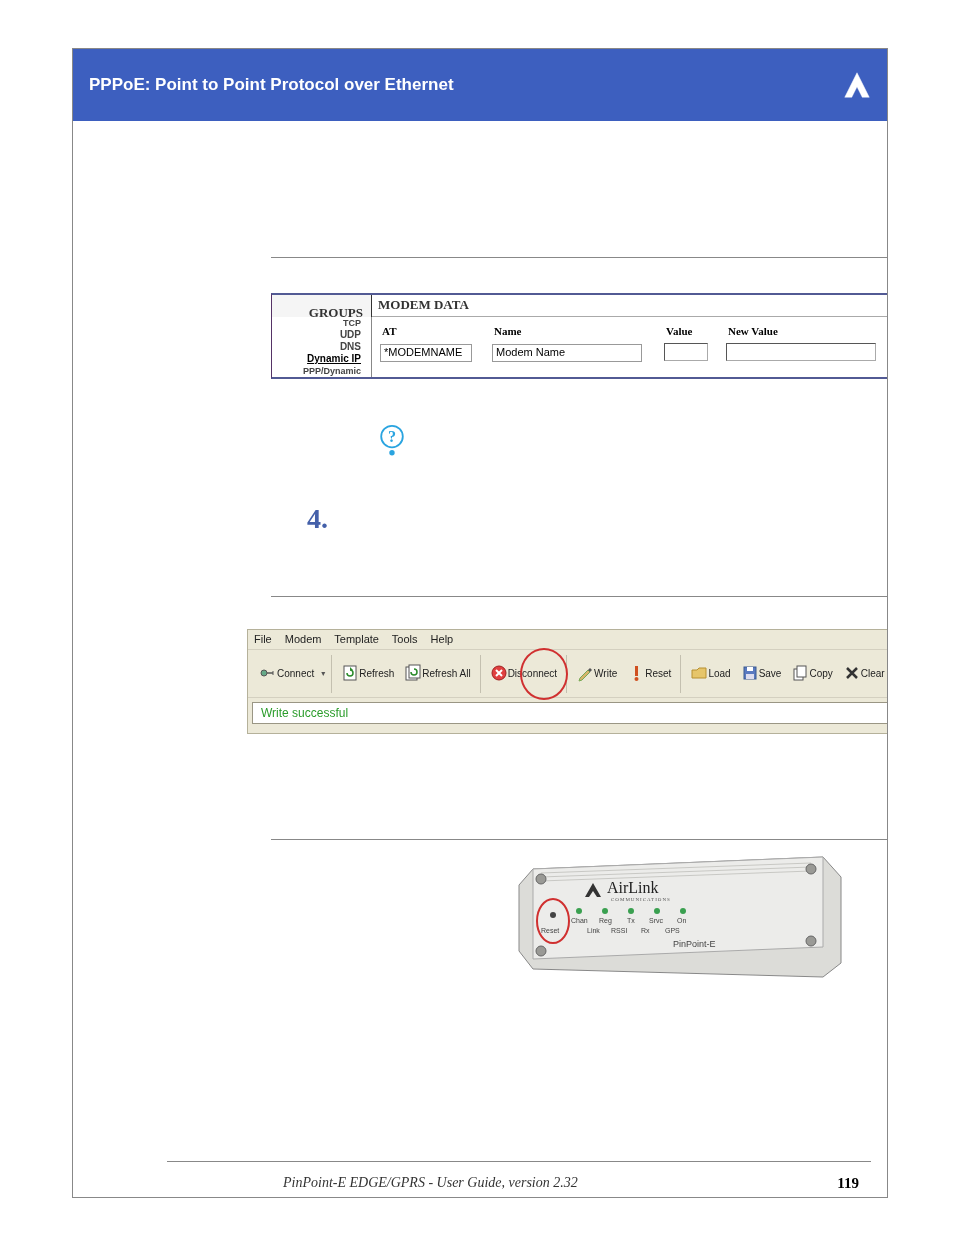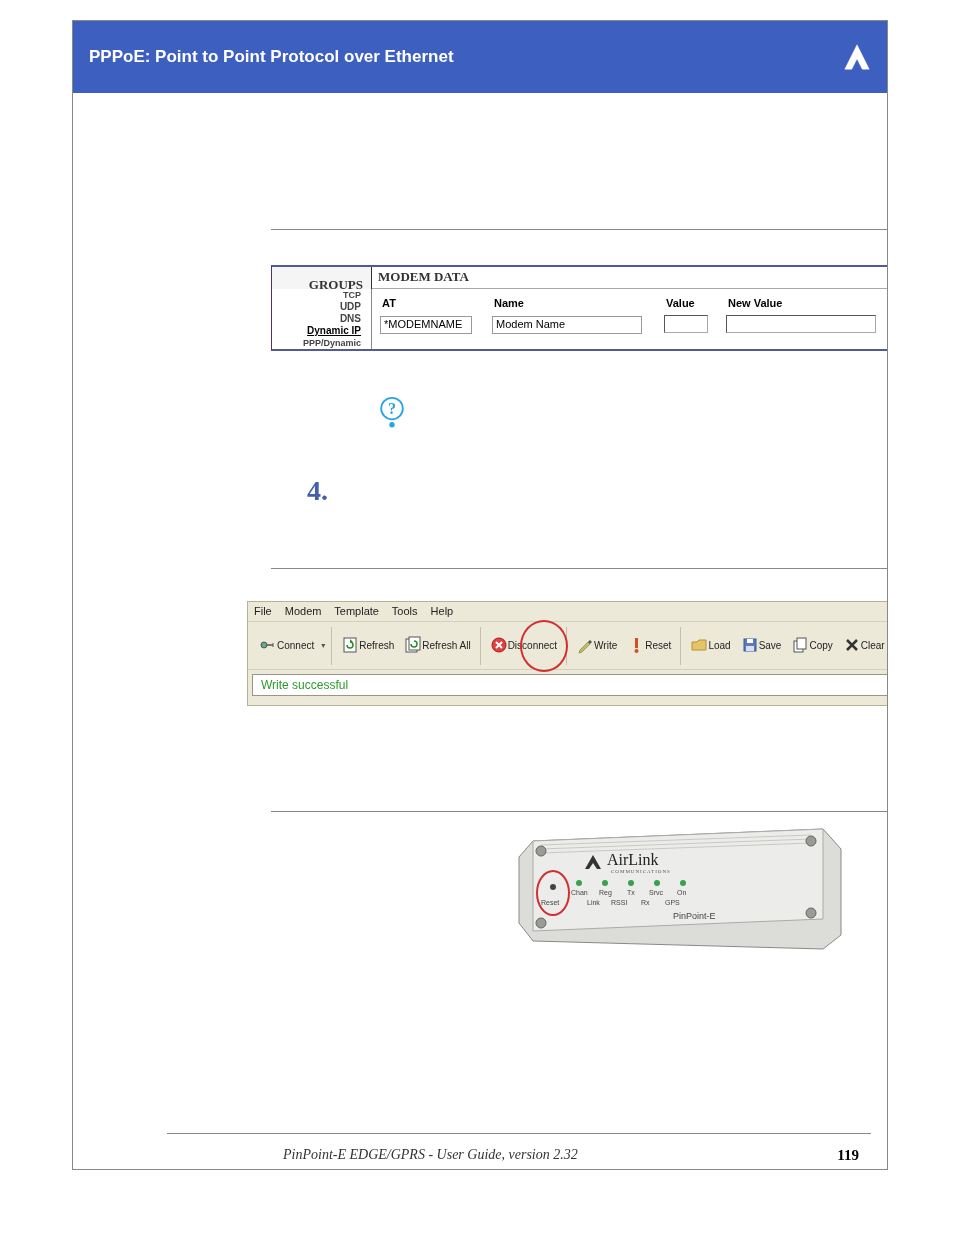--- a/index.html
+++ b/index.html
@@ -6,21 +6,21 @@
   body {
     width: 954px;
     height: 1235px;
     background: #fff;
     font-family: Verdana, Arial, sans-serif;
     position: relative;
     color: #000;
   }
   .page-frame {
     position: absolute;
-    left: 72px; top: 20px;
+    left: 72px; top: 48px;
     width: 816px; height: 1150px;
     border: 1px solid #888;
     background: #fff;
     overflow: hidden;
   }
   .header-bar {
     height: 72px;
     background: #3d5fbf;
     display: flex;
     align-items: center;
@@ -69,21 +69,21 @@
     font-size:10px; text-align:right; padding:0 10px 0 0;
     line-height:12px; color:#444;
   }
   .fig1 .leftnav .tcp { font-weight:bold; font-size:9px; }
   .fig1 .leftnav .udp { font-weight:bold; }
   .fig1 .leftnav .dns { font-weight:bold; }
   .fig1 .leftnav .dyn { font-weight:bold; text-decoration:underline; color:#000; }
   .fig1 .leftnav .ppp { font-weight:bold; font-size:9px; }
   .fig1 .rightpane { flex:1; padding: 2px 6px; }
   .fig1 table { width: 100%; font-size:11px; font-family: Verdana, Arial, sans-serif; }
-  .fig1 th { text-align:left; font-weight:bold; padding:4px 2px; }
+  .fig1 th { text-align:left; font-weight:bold; padding:4px 2px;font-family:Liberation Serif, serif; }
   .fig1 .tf { border:1px solid #999; background:#fff; padding:1px 3px; font-size:11px; height:18px; display:inline-block; }
   .fig1 .tf.at { width:92px; }
   .fig1 .tf.nm { width:150px; }
   .fig1 .tf.val { width:44px; border:1px inset #aaa; }
   .fig1 .tf.nv { width:150px; border:1px inset #aaa; }
 
   
   .tip-icon { position:absolute; left:304px; top:375px; width:30px; height:36px; }
   .step-number { position:absolute; left:234px; top:454px; font-family: Georgia, serif; font-size:28px; font-weight:bold; color:#4460a9; }
 

